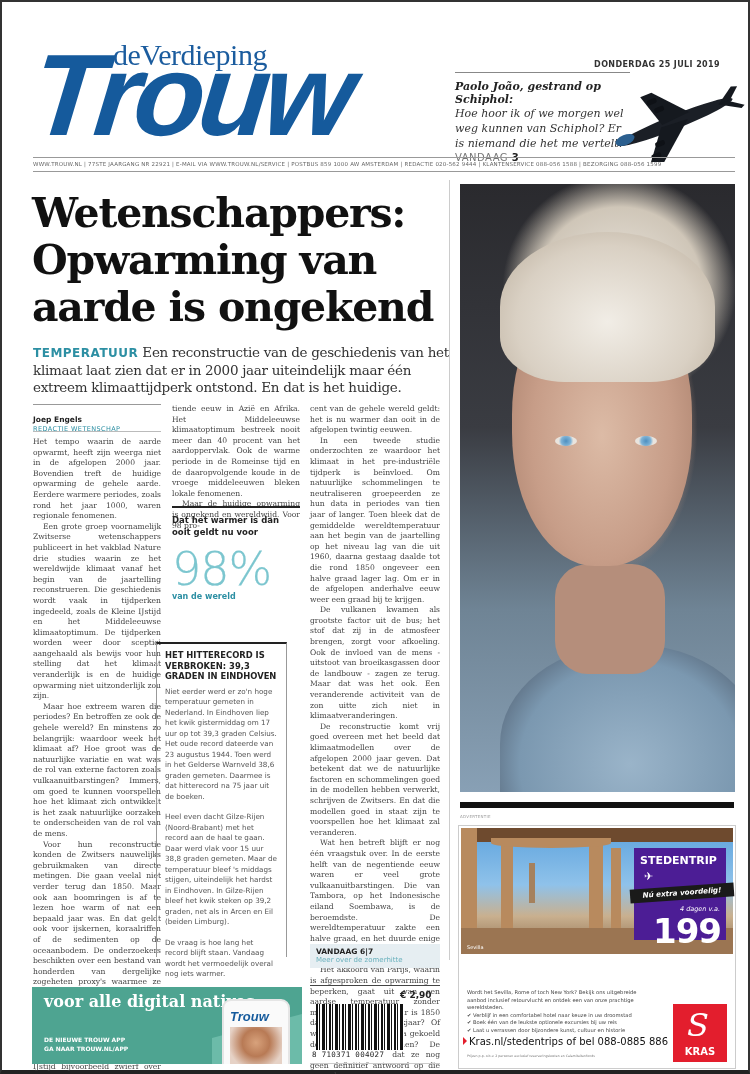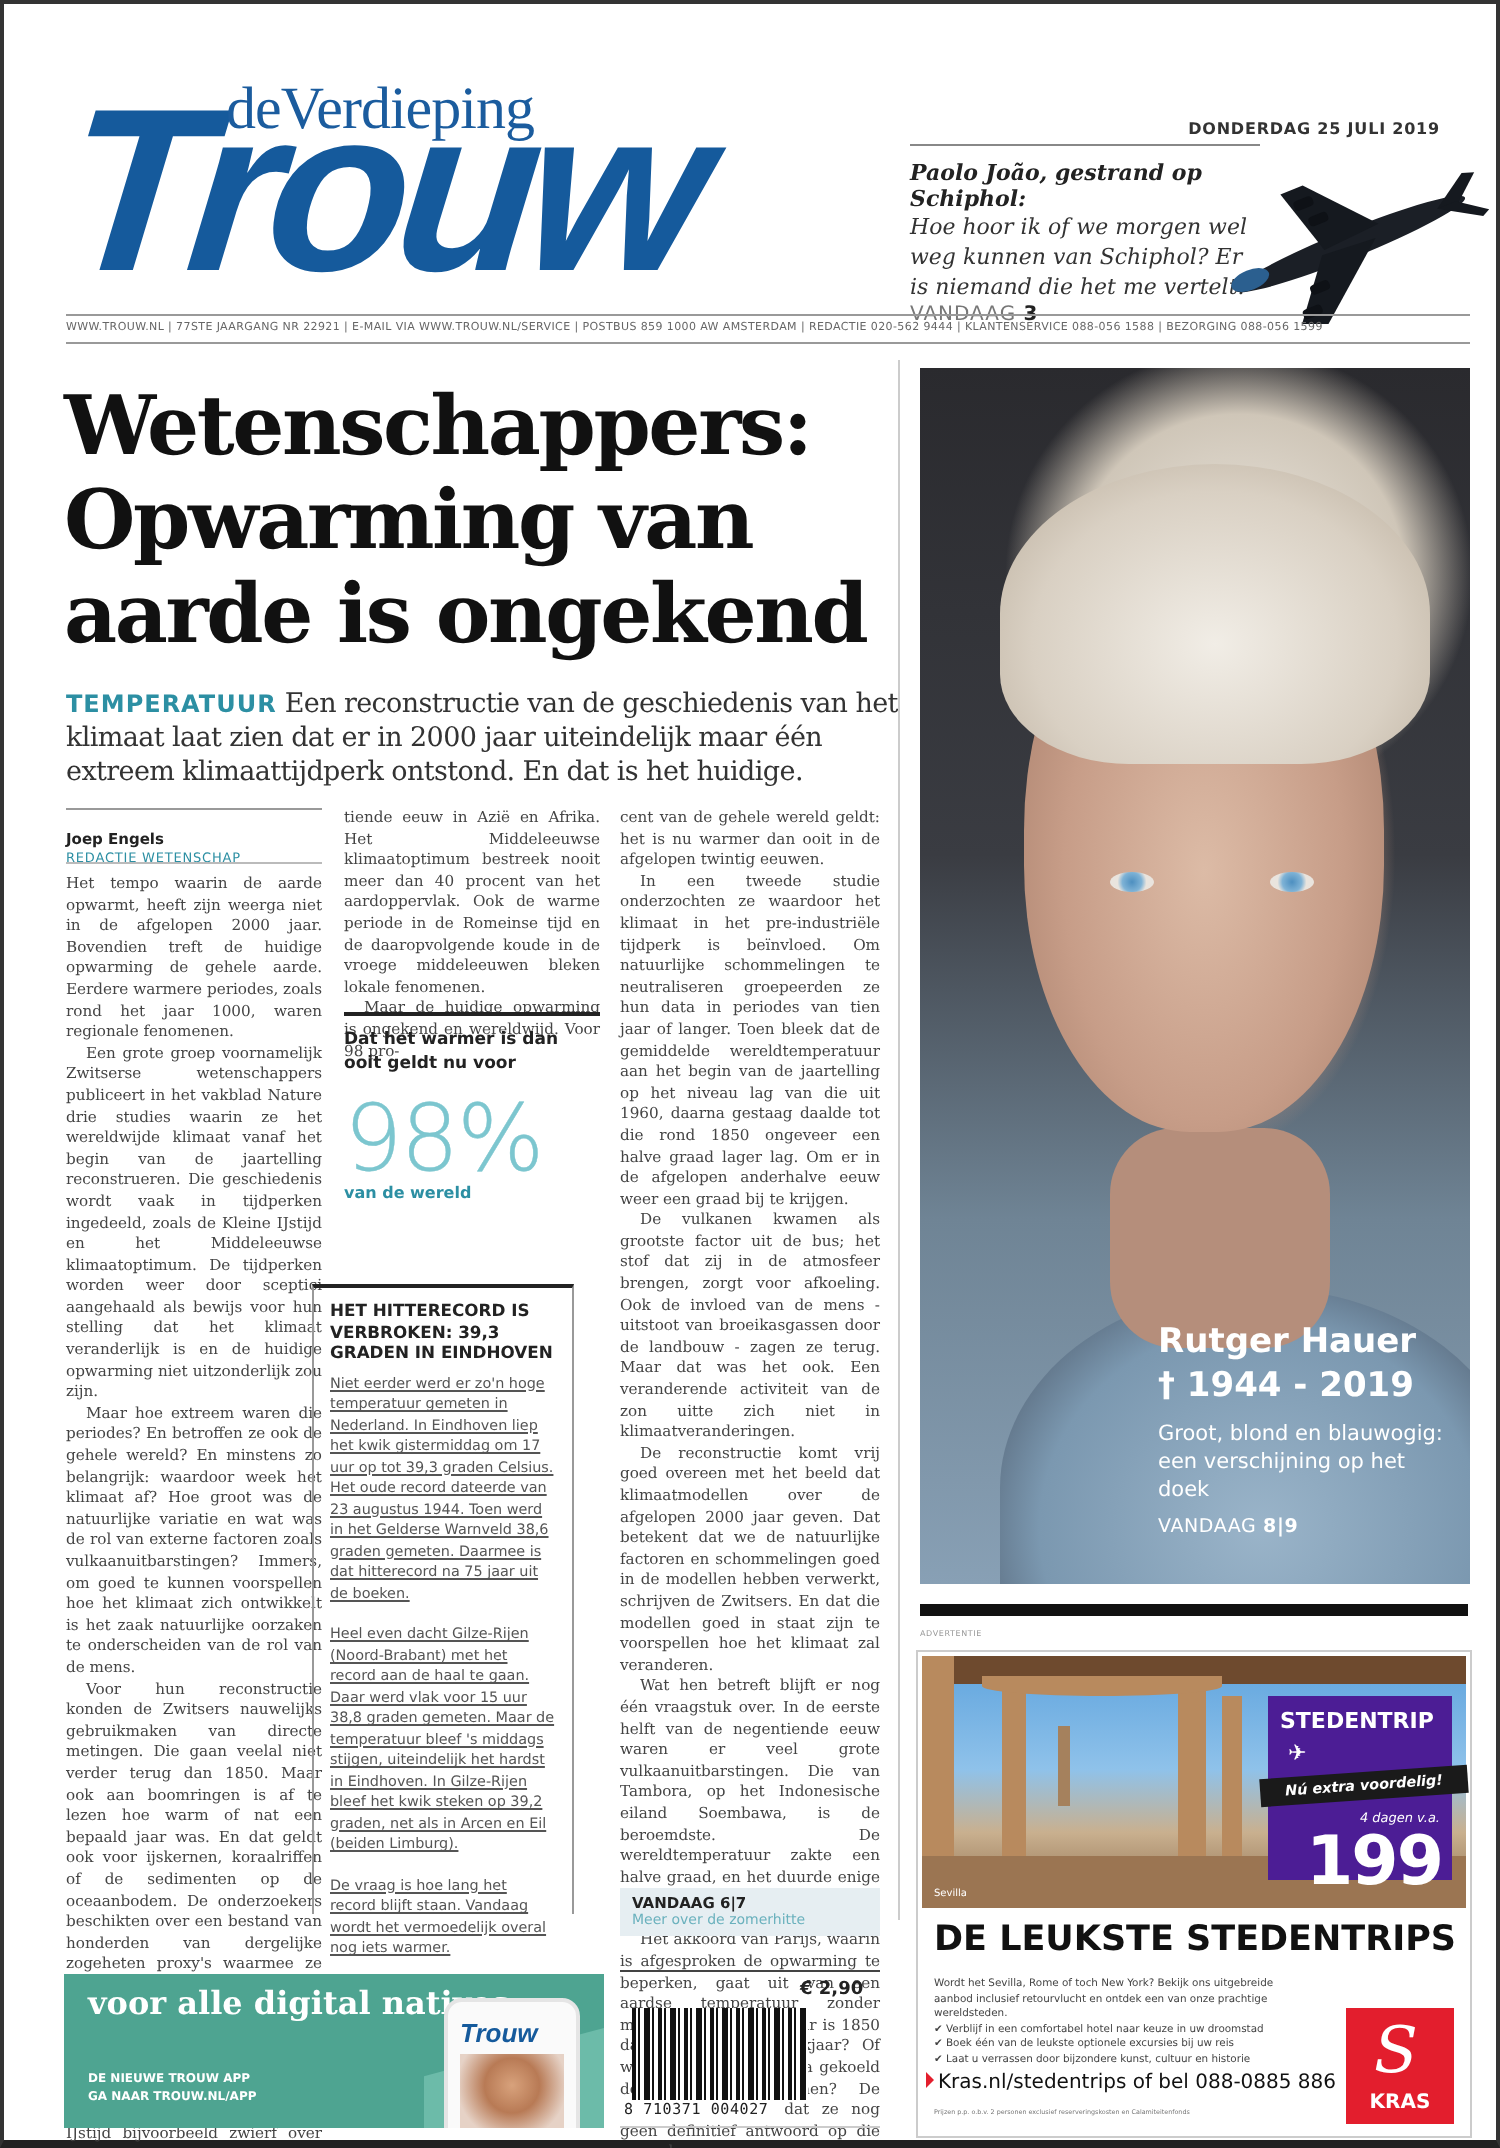--- a/index.html
+++ b/index.html
@@ -38,21 +38,21 @@
   .byline-rule { position: absolute; left: 33px; top: 431px; width: 128px; border-top: 1px solid #bbb; }
   .col1-body { position: absolute; left: 33px; top: 437px; width: 128px; }
 
   .stat { position: absolute; left: 172px; top: 506px; width: 128px; border-top: 2px solid #222; padding-top: 6px; }
   .stat-label { font-family: "DejaVu Sans", sans-serif; font-weight: bold; font-size: 8.5px; line-height: 12px; color: #222; }
   .stat-value { font-family: "DejaVu Sans", sans-serif; font-weight: 200; font-size: 46px; line-height: 46px; color: #7cc6cf; margin-top: 8px; letter-spacing: -1px; -webkit-text-stroke: 0.2px #7cc6cf; }
   .stat-sub { font-family: "DejaVu Sans", sans-serif; font-weight: bold; font-size: 8px; color: #2c8fa3; margin-top: 0; }
 
   .sidebar-box { position: absolute; left: 156px; top: 642px; width: 131px; height: 315px; border-left: 1px solid #999; border-right: 1px solid #999; border-top: 2px solid #222; padding: 6px 8px; }
   .sb-title { font-family: "DejaVu Sans", sans-serif; font-weight: bold; font-size: 8.4px; line-height: 10.5px; color: #222; margin-bottom: 5px; }
-  .sb-text { font-family: "DejaVu Sans", sans-serif; font-size: 7.2px; line-height: 10.5px; color: #555; margin-bottom: 10px; text-decoration: underline; }
+  .sb-text { font-family: "DejaVu Sans", sans-serif; font-size: 7.2px; line-height: 10.5px; color: #555; margin-bottom: 10px; }
 
   .col3-body { position: absolute; left: 310px; top: 404px; width: 130px; }
   .vandaag-box { position: absolute; left: 310px; top: 944px; width: 130px; background: #e6eef2; padding: 3px 6px 4px; }
   .vb-title { font-family: "DejaVu Sans", sans-serif; font-weight: bold; font-size: 7.5px; color: #222; }
   .vb-link { font-family: "DejaVu Sans", sans-serif; font-size: 7px; color: #6ab1bd; }
 
   .vrule { position: absolute; left: 449px; top: 180px; width: 1px; height: 780px; background: #ccc; }
 
   
   .photo { position: absolute; left: 460px; top: 184px; width: 275px; height: 608px; overflow: hidden;
@@ -197,26 +197,20 @@
 
 <div class="vrule"></div>
 
 <div class="photo">
   <div class="photo-body"></div>
   <div class="photo-neck"></div>
   <div class="photo-face"></div>
   <div class="photo-hair"></div>
   <div class="eye l"></div>
   <div class="eye r"></div>
-  <div class="photo-caption">
-    <div class="pc-name">Rutger Hauer</div>
-    <div class="pc-name">† 1944 - 2019</div>
-    <div class="pc-sub">Groot, blond en blauwogig: een verschijning op het doek</div>
-    <div class="pc-ref"><span>VANDAAG</span> <b>8|9</b></div>
-  </div>
 </div>
 
 <div class="ad-topbar"></div>
 <div class="ad-label">ADVERTENTIE</div>
 <div class="ad">
   <div class="ad-photo">
     <div class="arch" style="left:0;top:0;width:272px;height:14px;background:#6e4a2e;"></div>
     <div class="arch" style="left:0;top:0;width:16px;height:126px;"></div>
     <div class="arch" style="left:40px;top:10px;width:12px;height:116px;"></div>
     <div class="arch" style="left:128px;top:10px;width:14px;height:116px;"></div>
@@ -226,21 +220,20 @@
     <div class="arch" style="left:68px;top:35px;width:6px;height:40px;background:#a5815d;"></div>
     <div class="ad-city">Sevilla</div>
   </div>
   <div class="stedentrip">
     <div class="st-title">STEDENTRIP</div>
     <div class="st-plane">✈</div>
     <div class="st-band">Nú extra voordelig!</div>
     <div class="st-days">4 dagen v.a.</div>
     <div class="st-price">199</div>
   </div>
-  <div class="ad-head">DE LEUKSTE STEDENTRIPS</div>
   <div class="ad-body">
     <span>Wordt het Sevilla, Rome of toch New York? Bekijk ons uitgebreide aanbod inclusief retourvlucht en ontdek een van onze prachtige wereldsteden.</span>
     <span class="ad-check">✔ <span>Verblijf in een comfortabel hotel naar keuze in uw droomstad</span></span>
     <span class="ad-check">✔ <span>Boek één van de leukste optionele excursies bij uw reis</span></span>
     <span class="ad-check">✔ <span>Laat u verrassen door bijzondere kunst, cultuur en historie</span></span>
   </div>
   <div class="ad-cta">Kras.nl/stedentrips of bel 088-0885 886</div>
   <div class="ad-fine">Prijzen p.p. o.b.v. 2 personen exclusief reserveringskosten en Calamiteitenfonds</div>
   <div class="kras">
     <div class="kras-s">S</div>

